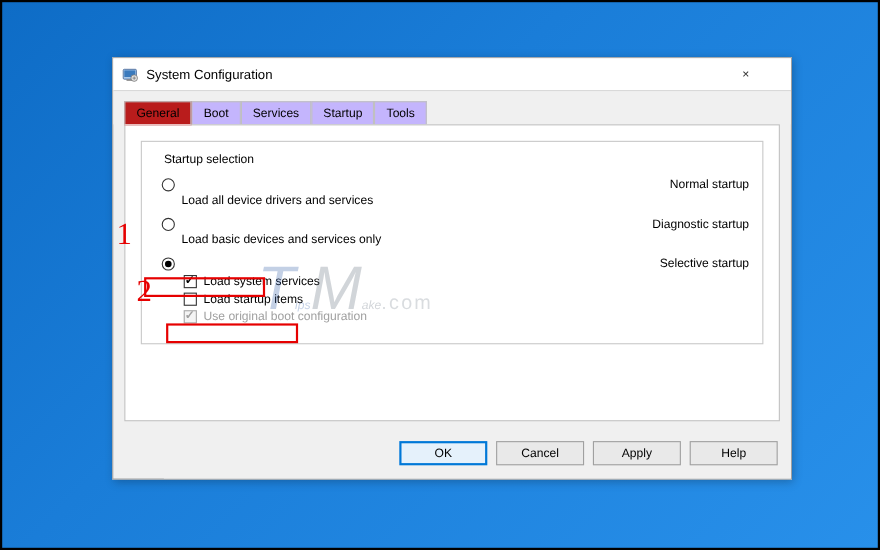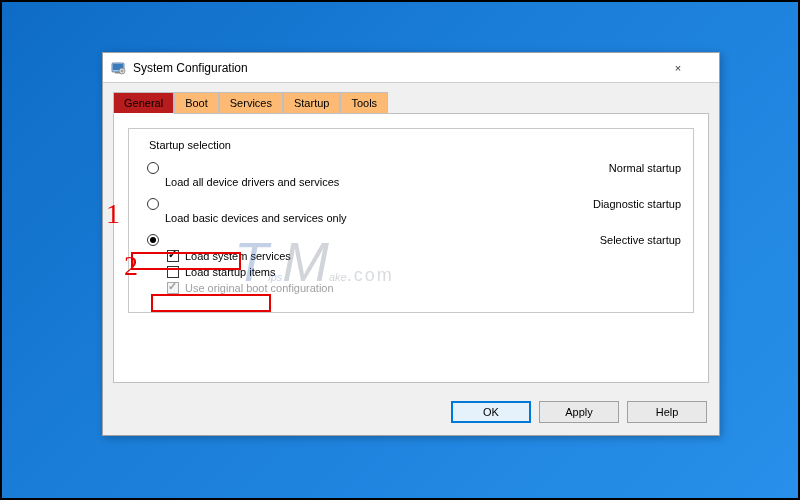--- a/index.html
+++ b/index.html
@@ -43,21 +43,21 @@
     }
     .tab-strip {
       display: flex;
       padding: 8px 10px 0 10px;
       background: #f0f0f0;
     }
     .tab {
       padding: 4px 10px;
       border: 1px solid #c0c0c0;
       border-bottom: none;
-      background: #fdba74;
+      background: #c4b5fd;
       margin-right: 0px;
       position: relative;
       top: 1px;
       cursor: default;
       font-size: 11px;
     }
     .tab.active {
       background: #b91c1c;
       border-bottom: 1px solid #fff;
       z-index: 2;
@@ -248,20 +248,23 @@
 
     <div class="highlight-box" style="left:17px; top:138px; width:110px; height:18px;"></div>
     <div class="highlight-box" style="left:37px; top:180px; width:120px; height:18px;"></div>
   </div>
 
   <div class="button-bar">
     <div class="btn primary">
         <span>OK</span>
       </div>
     <div class="btn">
+        <span>Cancel</span>
+      </div>
+    <div class="btn">
         <span>Apply</span>
       </div>
     <div class="btn">
         <span>Help</span>
       </div>
   </div>
 </div>
 
 <span class="anno-number" style="left:104px; top:196px;">1</span>
 <span class="anno-number" style="left:122px; top:248px;">2</span>

